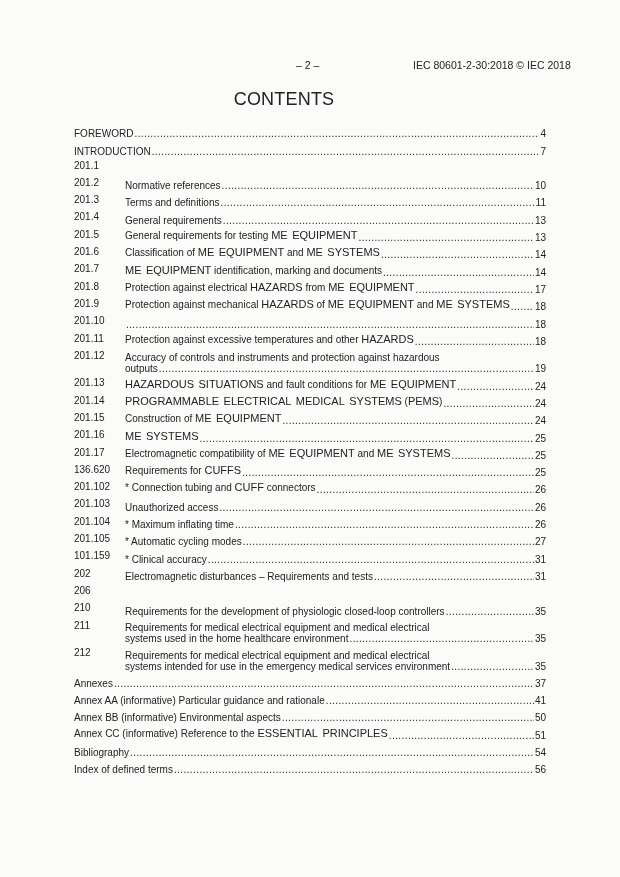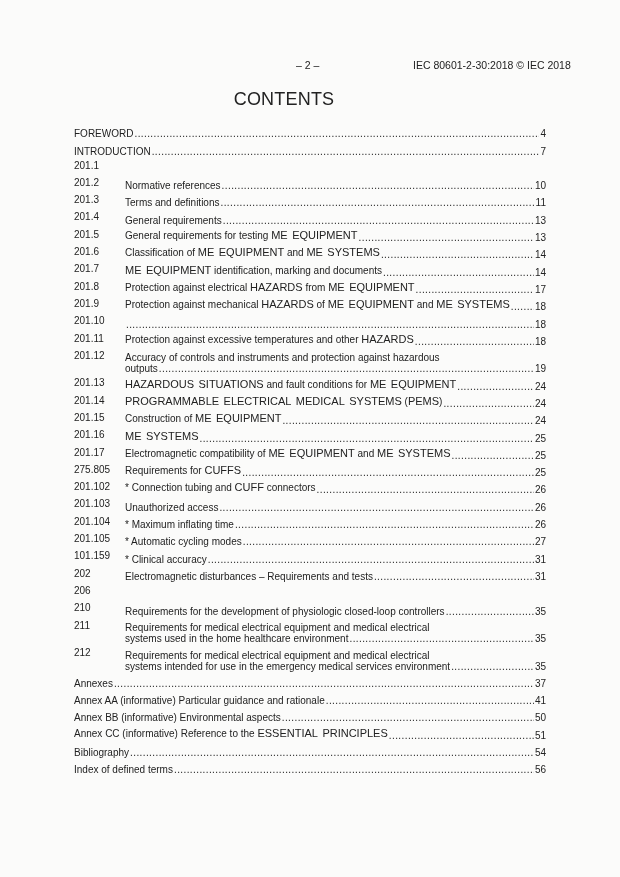--- a/index.html
+++ b/index.html
@@ -267,21 +267,21 @@
         <div class="txt-wrap">
           <div class="line">
             <span class="t">Electromagnetic compatibility of <span class="sc">ME EQUIPMENT</span> and <span class="sc">ME SYSTEMS</span></span>
             <span class="dots"></span>
             <span class="pg">25</span>
           </div>
         </div>
       </div>
     </div>
     <div class="row">
-      <div class="num">275.805</div>
+      <div class="num">136.620</div>
       <div class="body">
         <div class="txt-wrap">
           <div class="line">
             <span class="t">Requirements for <span class="sc">CUFFS</span></span>
             <span class="dots"></span>
             <span class="pg">25</span>
           </div>
         </div>
       </div>
     </div>

